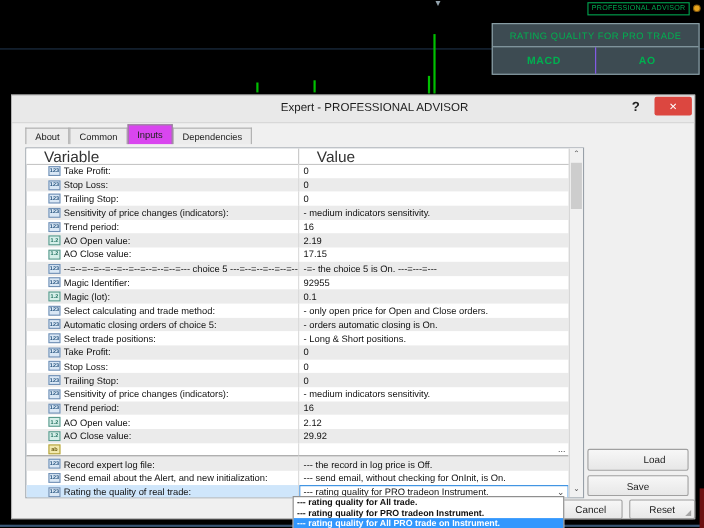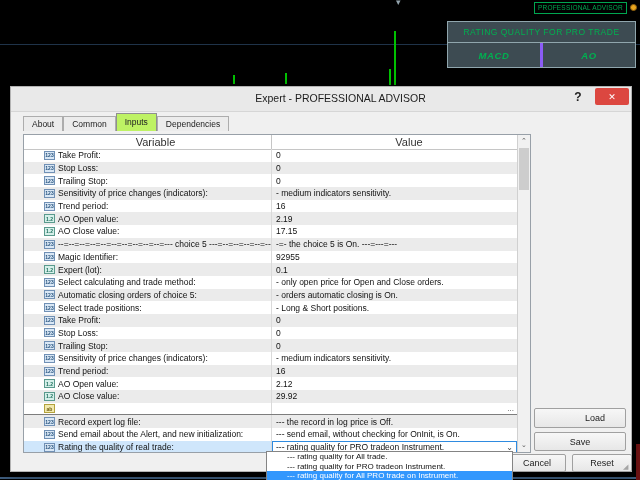--- a/index.html
+++ b/index.html
@@ -14,46 +14,46 @@
   .ea-label{position:absolute;right:13px;top:2px;border:1px solid #00a650;color:#00a650;
             font-size:6.5px;line-height:8px;padding:1px 3px;background:#000;letter-spacing:.2px;}
   .ea-dot{position:absolute;right:3px;top:4px;width:7px;height:7px;border-radius:50%;
           background:#e8a51e;border:1px solid #8a5c0d;box-sizing:border-box;}
   .panel{position:absolute;left:447px;top:21px;width:189px;height:47px;background:#3d4b52;
          border:1px solid #90a6ad;box-sizing:border-box;}
   .panel-header{height:21px;border-bottom:1px solid #90a6ad;color:#00b050;font-size:8.5px;
          display:flex;align-items:center;justify-content:center;letter-spacing:.5px;box-sizing:border-box;}
   .panel-buttons{display:flex;height:24px;}
   .panel-btn{flex:1;display:flex;align-items:center;justify-content:center;color:#00b050;
-         font-size:9.5px;font-weight:bold;letter-spacing:.6px;cursor:pointer;font-style:italic;}
-  .panel-btn + .panel-btn{border-left:3px solid #8b5cf6;text-align:right;}
+         font-size:9.5px;font-weight:bold;letter-spacing:.6px;cursor:pointer;}
+  .panel-btn + .panel-btn{border-left:1px solid #8b5cf6;text-align:right;}
   .bottom-line{position:absolute;left:0;right:0;top:477px;height:2px;background:#3c5a7a;z-index:1;}
   .red-sliver{position:absolute;right:0;top:444px;width:4px;height:36px;background:#6e1212;z-index:1;}
 
   
   .dialog{position:absolute;left:10px;top:86px;width:622px;height:386px;background:#f0f0f0;
           border:1px solid #b3b3b3;box-sizing:border-box;z-index:2;box-shadow:0 2px 8px rgba(0,0,0,.6);}
   .titlebar{position:absolute;left:0;top:0;right:0;height:24px;background:#e9e9e9;
             border-bottom:1px solid #d6d6d6;}
   .title{position:absolute;left:0;right:0;top:5px;text-align:center;font-size:10.5px;color:#1c1c1c;margin-left:39px;}
   .help-btn{position:absolute;right:44px;top:3px;width:18px;text-align:center;font-size:12px;
             font-weight:bold;color:#222;cursor:pointer;}
   .close-btn{position:absolute;right:2px;top:1px;width:34px;height:17px;background:#dc4740;
             color:#fff;display:flex;align-items:center;justify-content:center;font-size:9px;
             border-radius:2px;cursor:pointer;}
 
   .tabs{position:absolute;left:12px;top:26px;height:18px;display:flex;align-items:flex-end;}
   .tab{font-size:8.5px;color:#222;background:#ececec;border:1px solid #adadad;border-bottom:none;
        padding:0 8px;height:14px;line-height:14px;cursor:pointer;}
-  .tab.active{background:#bef264;height:17px;line-height:17px;border-color:#8f8f8f;position:relative;z-index:2;}
+  .tab.active{background:#d946ef;height:17px;line-height:17px;border-color:#8f8f8f;position:relative;z-index:2;}
 
   .table{position:absolute;left:12px;top:47px;width:508px;height:319px;background:#fff;
          border:1px solid #98a0a8;box-sizing:border-box;}
   .thead{display:flex;height:14px;border-bottom:1px solid #c6c6c6;background:#fff;}
-  .th{font-size:11px;color:#333;line-height:14px;padding-left:16px;box-sizing:border-box;text-align:center;}
+  .th{font-size:14px;color:#333;line-height:14px;padding-left:16px;box-sizing:border-box;}
   .th.var{width:248px;border-right:1px solid #c6c6c6;}
   .th.val{flex:1;}
   .tbody{position:absolute;left:0;top:14px;right:13px;bottom:0;overflow:hidden;}
   .row{display:flex;height:12.7px;align-items:center;font-size:8.5px;color:#111;box-sizing:border-box;}
   .row.even{background:#ebebeb;}
   .row.editor{border-bottom:1px solid #7d7d7d;}
   .cell-var{width:248px;display:flex;align-items:center;gap:3px;padding-left:20px;height:100%;
             box-sizing:border-box;border-right:1px solid #dadada;overflow:hidden;white-space:nowrap;}
   .row.combo-row .cell-var{background:#cfe6fb;}
   .cell-val{flex:1;display:flex;align-items:center;padding-left:4px;height:100%;
@@ -70,22 +70,22 @@
 
   .scrollbar{position:absolute;top:0;right:0;bottom:0;width:13px;background:#f1f1f1;
              border-left:1px solid #d0d0d0;box-sizing:border-box;}
   .sb-arrow{position:absolute;left:0;right:0;height:12px;text-align:center;font-size:7px;
             color:#555;line-height:11px;cursor:pointer;}
   .sb-arrow.up{top:0;} .sb-arrow.down{bottom:1px;}
   .sb-thumb{position:absolute;left:1px;right:1px;top:13px;height:42px;background:#cdcdcd;cursor:pointer;}
 
   .dropdown{position:absolute;left:255px;top:364px;width:247px;height:31px;background:#fff;
             border:1px solid #848484;box-sizing:border-box;z-index:6;}
-  .dd-item{height:9.6px;display:flex;align-items:center;padding-left:20px;font-size:8px;color:#111;
-           white-space:nowrap;overflow:hidden;cursor:pointer;}
+  .dd-item{height:9.6px;display:flex;align-items:center;padding-left:3px;font-size:8px;color:#111;
+           white-space:nowrap;overflow:hidden;cursor:pointer;font-weight:bold;}
   .dd-item.selected{background:#3297fd;color:#fff;}
 
   .btn{position:absolute;background:linear-gradient(#f7f7f7,#e7e7e7);border:1px solid #a0a0a0;
        border-radius:2px;font-size:9px;color:#222;display:flex;align-items:center;justify-content:center;
        box-sizing:border-box;cursor:pointer;font-family:inherit;}
   .btn-load{left:523px;top:321px;width:92px;height:20px;padding-left:36px;}
   .btn-save{left:523px;top:345px;width:92px;height:19px;}
   .btn-cancel{left:497px;top:367px;width:58px;height:18px;}
   .btn-reset{left:561px;top:367px;width:60px;height:18px;}
   .grip{position:absolute;right:1px;bottom:1px;width:7px;height:7px;color:#a5a5a5;font-size:7px;line-height:7px;}
@@ -214,21 +214,21 @@
             <span class="icon int">123</span>
             <span>Magic Identifier:</span>
           </div>
           <div class="cell-val">
             <span>92955</span>
           </div>
         </div>
         <div class="row even">
           <div class="cell-var">
             <span class="icon dbl">1.2</span>
-            <span>Expert (lot):</span>
+            <span>Magic (lot):</span>
           </div>
           <div class="cell-val">
             <span>0.1</span>
           </div>
         </div>
         <div class="row odd">
           <div class="cell-var">
             <span class="icon int">123</span>
             <span>Select calculating and trade method:</span>
           </div>

